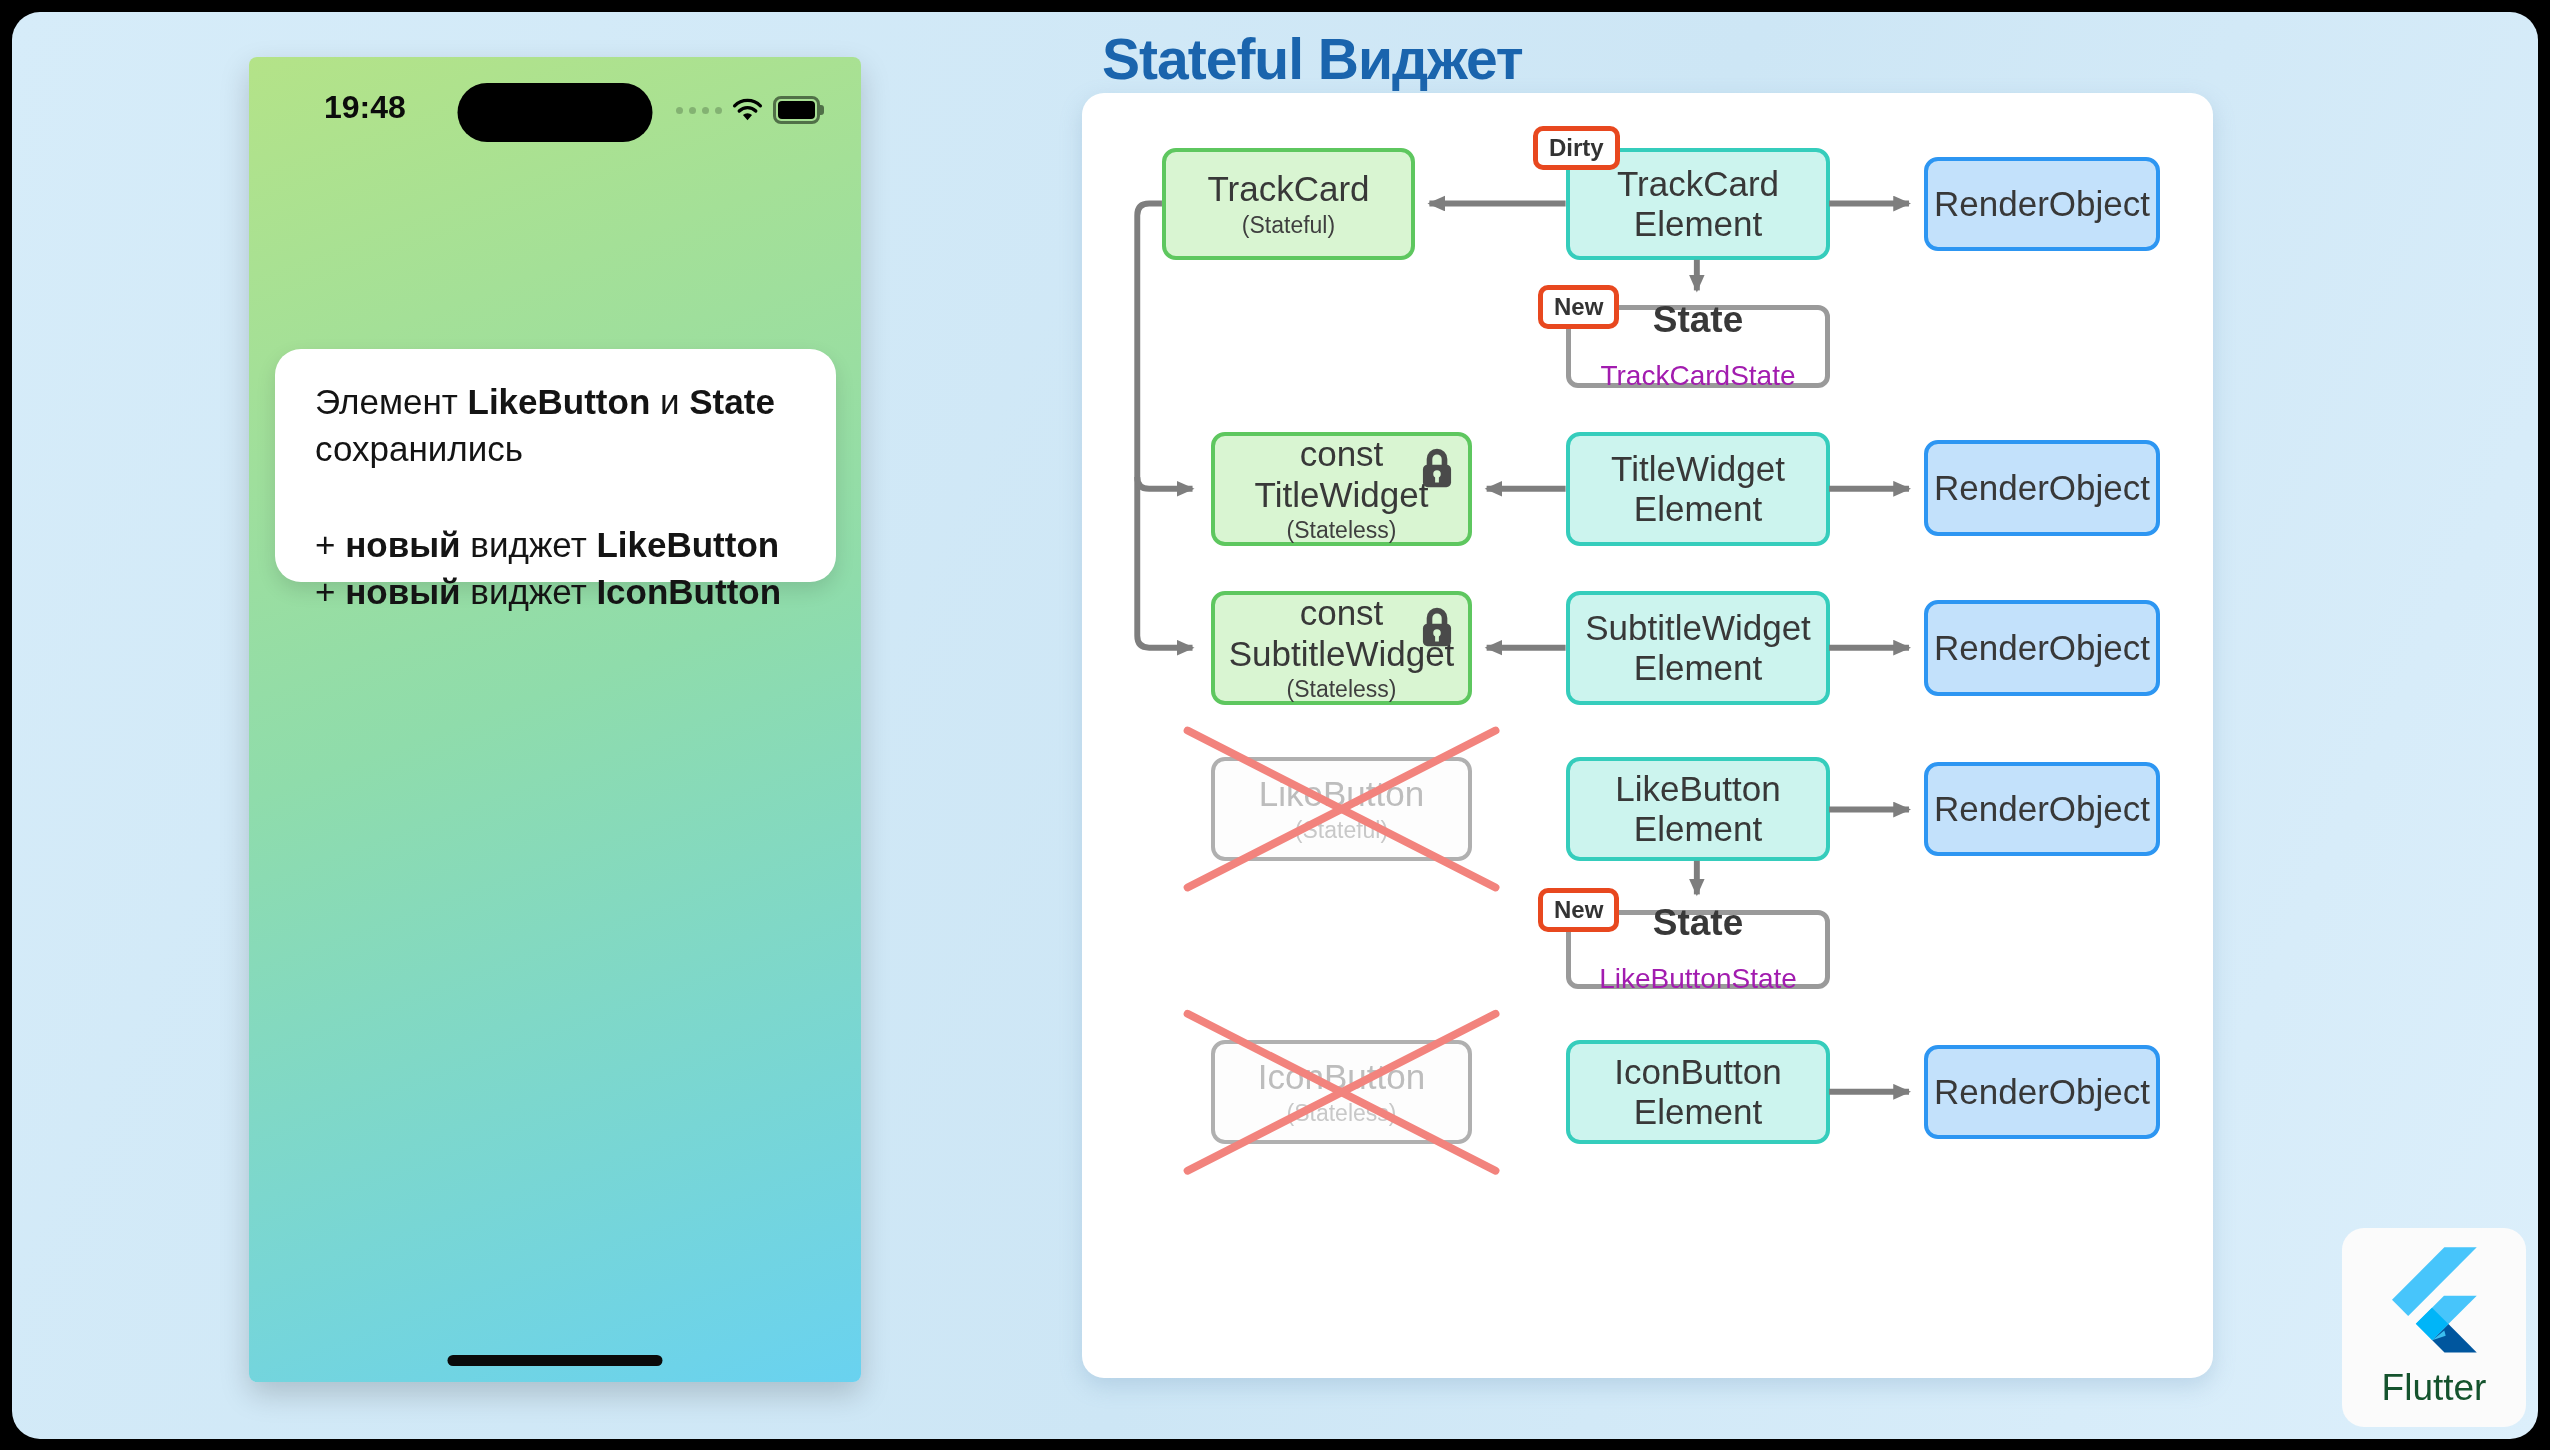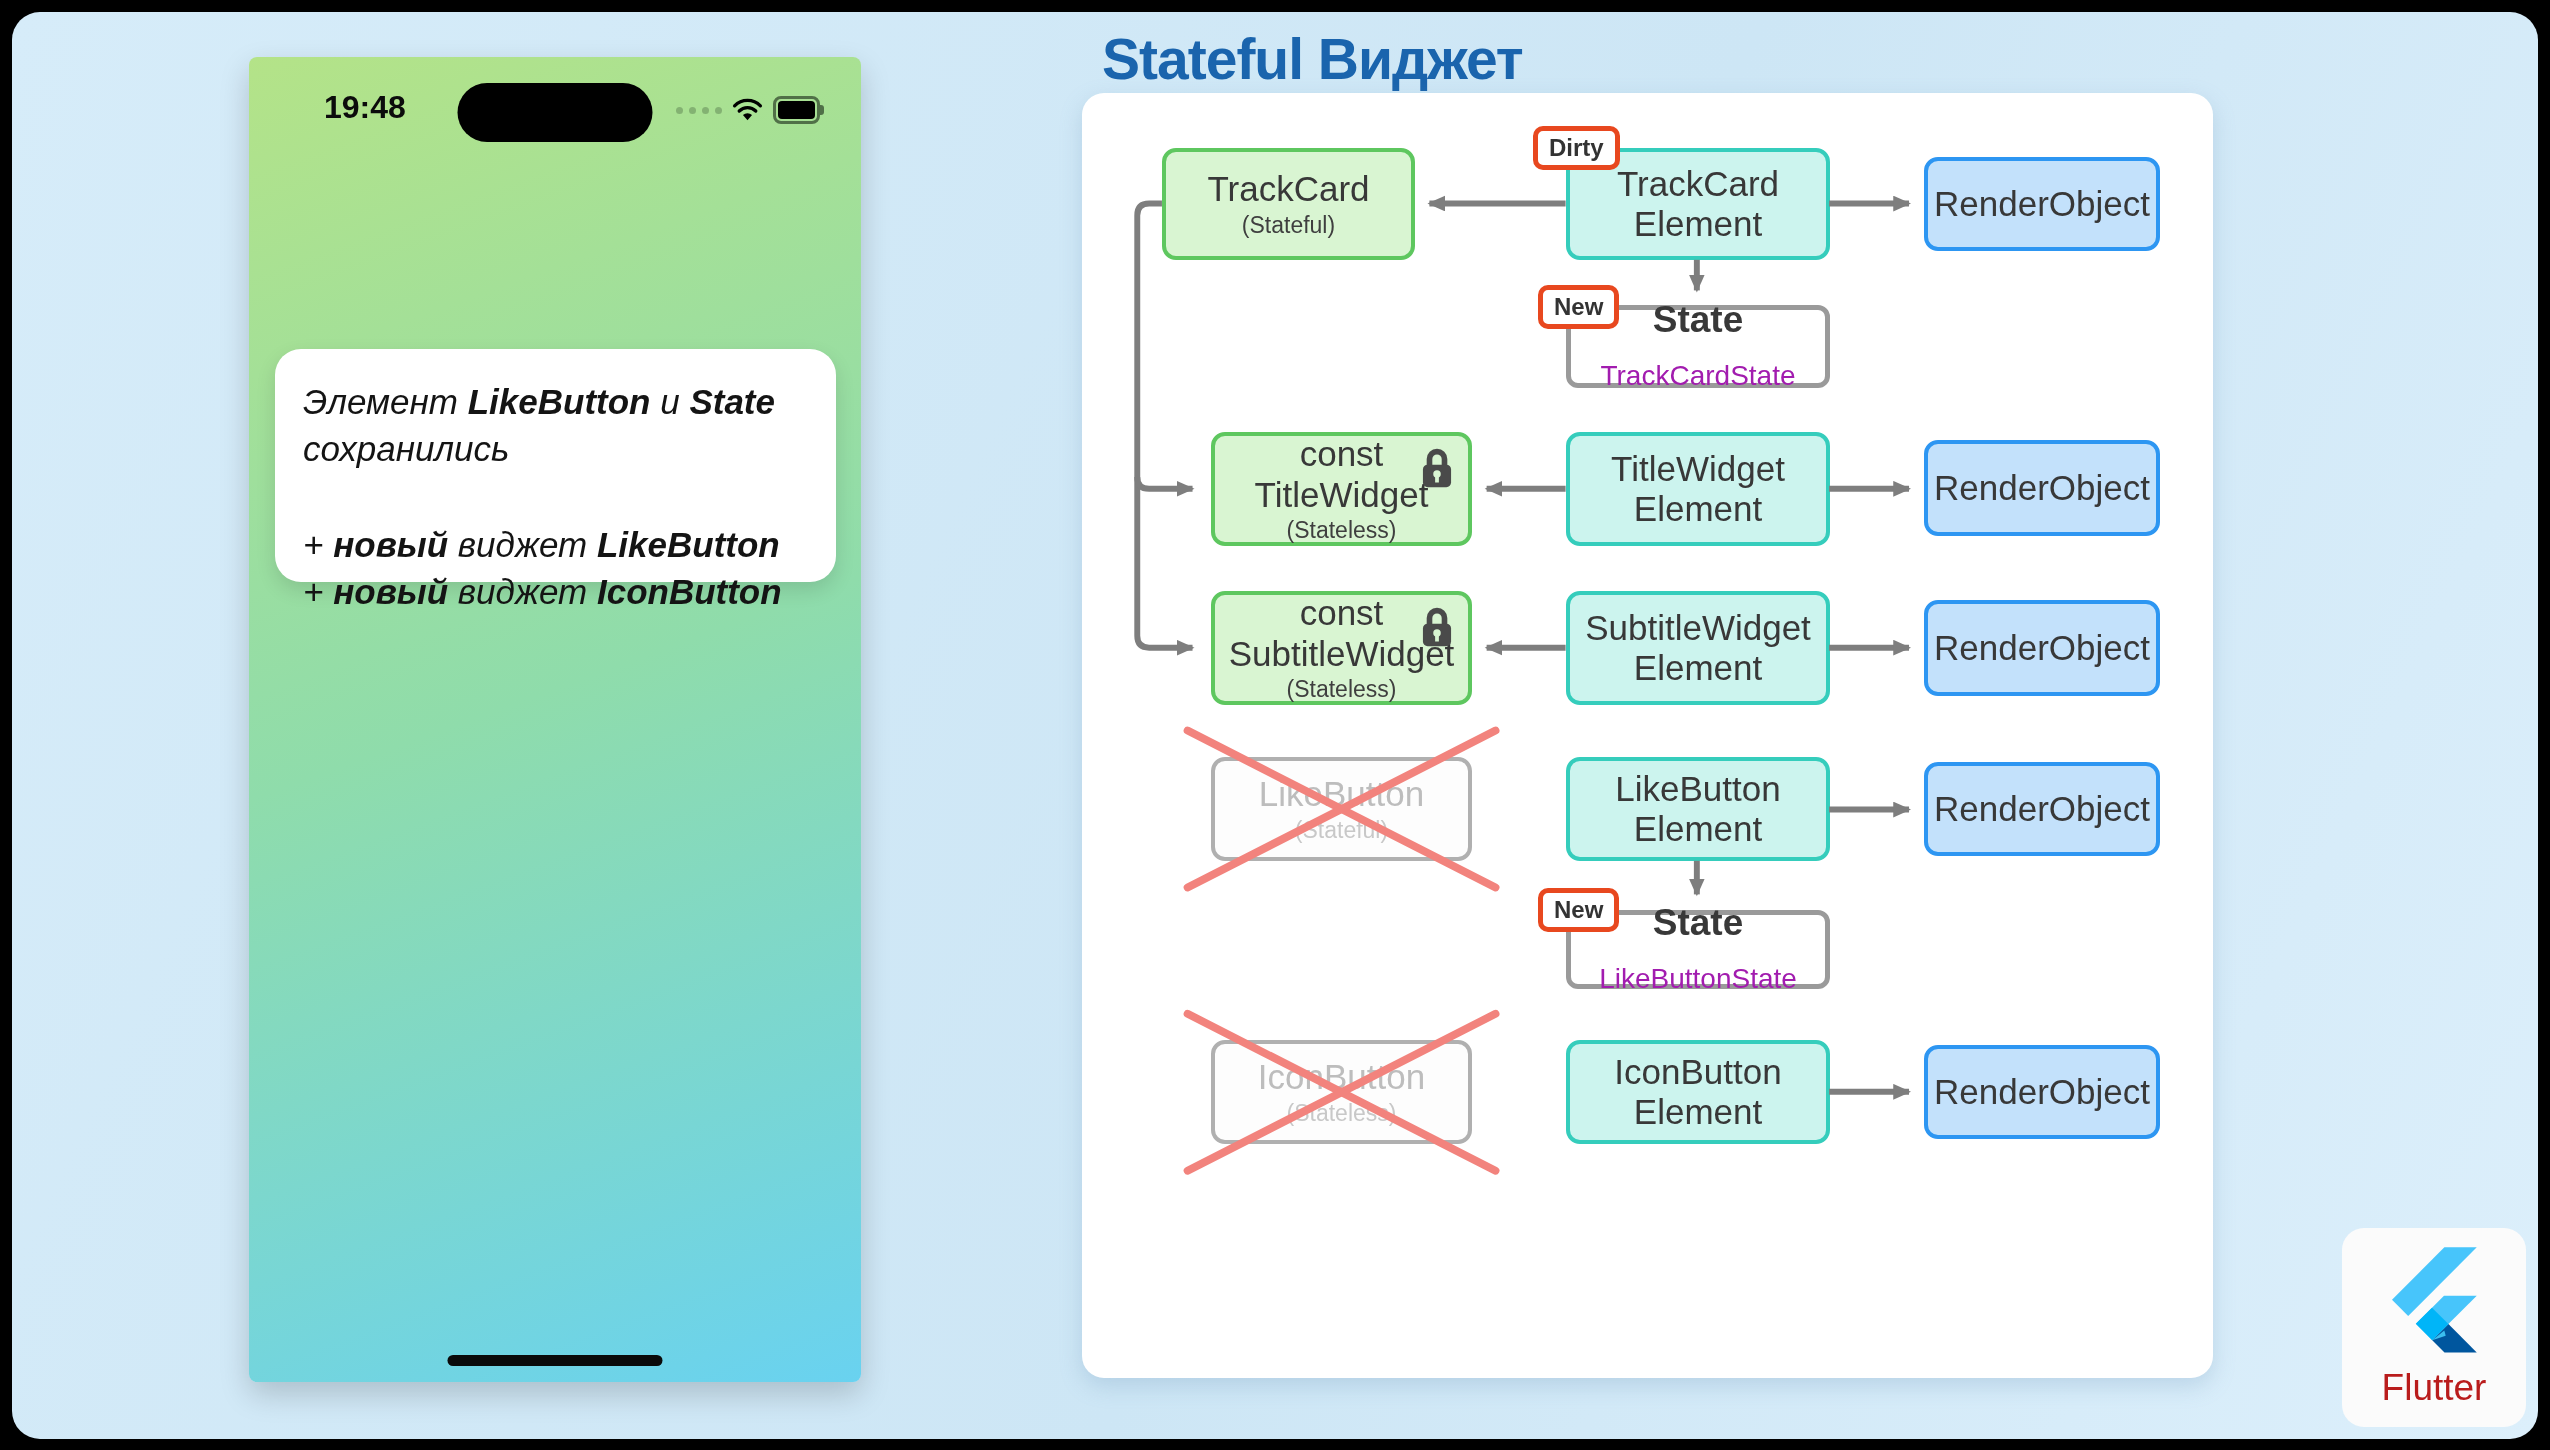--- a/index.html
+++ b/index.html
@@ -15,22 +15,22 @@
   .statusbar{position:absolute;left:0;top:0;width:100%;height:118px;}
   .time{position:absolute;left:75px;top:32px;font-size:32px;font-weight:700;color:#0c0c0c;}
   .island{position:absolute;left:50%;top:26px;transform:translateX(-50%);width:195px;height:59px;background:#000;border-radius:32px;}
   .sicons{position:absolute;right:41px;top:39px;display:flex;align-items:center;gap:10px;}
   .dots{display:flex;gap:6px;align-items:center;}
   .dots i{width:7px;height:7px;border-radius:50%;background:rgba(20,40,20,.25);}
   .batt{position:relative;width:41px;height:22px;border:3px solid rgba(10,20,10,.55);border-radius:8px;}
   .bfill{position:absolute;left:2px;top:2px;right:2px;bottom:2px;background:#000;border-radius:4px;}
   .bnub{position:absolute;right:-7px;top:6px;width:4px;height:10px;background:rgba(10,20,10,.55);border-radius:0 3px 3px 0;}
   .infocard{position:absolute;left:26px;top:292px;width:561px;height:233px;background:#fff;border-radius:26px;
-            box-shadow:0 8px 20px rgba(0,0,0,.12);padding:30px 28px;box-sizing:border-box;
-            font-size:35px;line-height:1.34;color:#141414;font-style:italic;}
+            box-shadow:0 8px 20px rgba(0,0,0,.12);padding:30px 40px;box-sizing:border-box;
+            font-size:35px;line-height:1.34;color:#141414;}
   .infocard p{margin:0;}
   .infocard .p1{margin-bottom:49px;}
   .infocard b{font-weight:800;}
   .trackcard{position:absolute;left:56px;top:626px;width:499px;height:111px;background:#fff;border-radius:22px;
              box-shadow:0 5px 14px rgba(0,0,0,.10);display:flex;align-items:center;padding-left:13px;box-sizing:border-box;}
   .album{width:86px;height:86px;border-radius:6px;flex:none;
          background:
            radial-gradient(circle at 18% 86%,#8a5fd6 0 11%,transparent 12%),
            radial-gradient(circle at 82% 78%,#7b54c9 0 9%,transparent 10%),
            radial-gradient(circle at 50% 16%,#c4def2 0 26%,transparent 42%),
@@ -60,21 +60,21 @@
   .statebox{position:absolute;z-index:2;background:#fff;border:5px solid #9a9a9a;border-radius:12px;box-sizing:border-box;
             display:flex;flex-direction:column;align-items:center;justify-content:center;text-align:center;}
   .stitle{font-size:37px;font-weight:800;color:#383838;line-height:1.05;}
   .ssub{font-size:28px;color:#a21caf;margin-top:20px;}
   .badge{position:absolute;z-index:5;background:#fff;border:5px solid #e8481f;border-radius:10px;
          font-size:24px;font-weight:800;color:#333;padding:5px 11px;line-height:1;}
   .lock{position:absolute;top:9px;right:12px;}
   
   .brandcard{position:absolute;right:12px;bottom:12px;width:184px;height:199px;background:#fbfbfb;border-radius:22px;
              display:flex;flex-direction:column;align-items:center;justify-content:center;}
-  .brandname{font-size:37px;color:#b91c1c;margin-top:14px;}
+  .brandname{font-size:37px;color:#14532d;margin-top:14px;}
 </style>
 </head>
 <body>
 
 <div id="stage">
  <div class="bg">
 
   <h1 class="title">Stateful Виджет</h1>
 
   <div class="phone">

